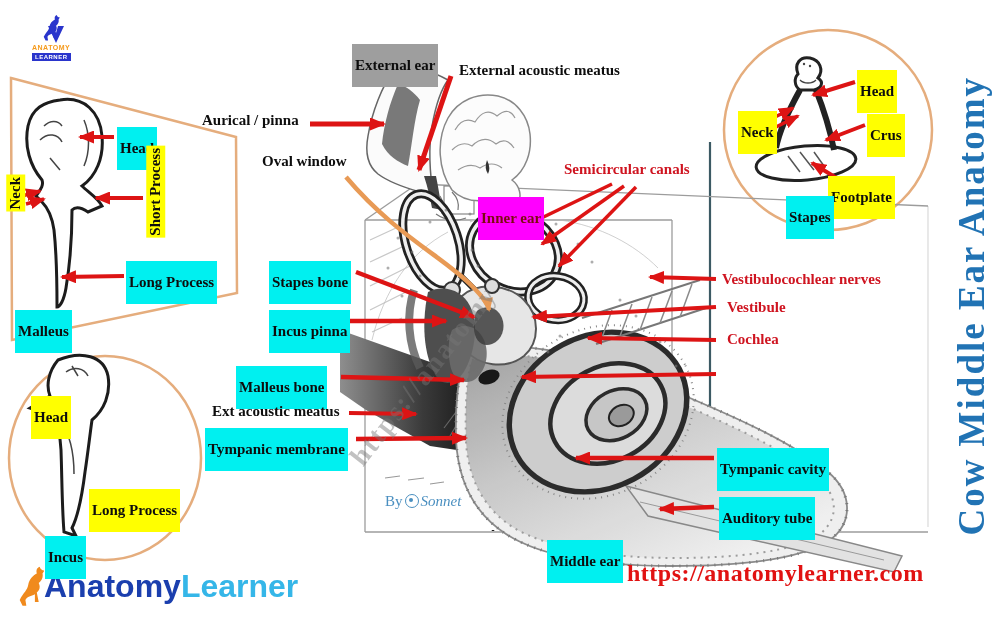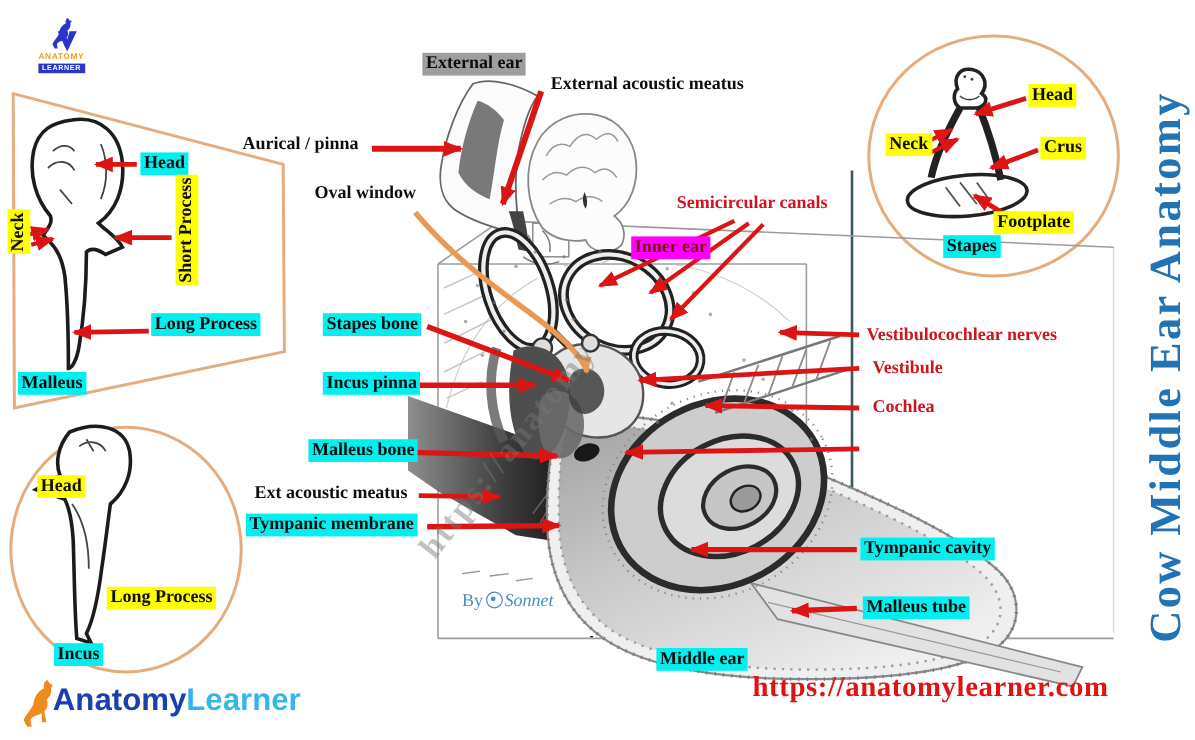--- a/index.html
+++ b/index.html
@@ -1,23 +1,23 @@
 <!DOCTYPE html>
 <html><head>
 <meta charset="utf-8">
 <style>
   html,body{margin:0;padding:0;background:#fff;}
   .stage{position:relative;width:996px;height:617px;background:#ffffff;overflow:hidden;
          font-family:"Liberation Serif",serif;}
   svg.art{position:absolute;left:0;top:0;}
   .lbl{position:absolute;font-weight:bold;font-size:15px;color:#0d0d0d;line-height:1.15;
-       padding:1px 3px;white-space:nowrap;}
+       padding:13px 3px;white-space:nowrap;}
   .cyan{background:#00f0f0;}
   .yellow{background:#ffff00;}
-  .magenta{background:#ff00ff;color:#7c0b10;margin-left:48px;}
+  .magenta{background:#ff00ff;color:#7c0b10;}
   .grayl{background:#9e9e9e;}
   .redtxt{color:#cf1420;padding:0;}
   .plain{padding:0;}
   .vert{writing-mode:vertical-rl;transform:rotate(180deg);padding:2px 1px;}
   .title-v{position:absolute;right:3px;top:76px;writing-mode:vertical-rl;transform:rotate(180deg);
            font-weight:bold;font-size:37px;color:#2173b4;letter-spacing:2px;}
   .url{position:absolute;left:627px;top:560px;font-weight:bold;font-size:24px;color:#e11212;letter-spacing:.5px;}
   .bysonnet{position:absolute;left:385px;top:493px;font-size:15px;color:#4a8fc0;}
   .bysonnet .sicon{display:inline-block;width:12px;height:12px;border:1.6px solid #4a8fc0;border-radius:50%;
                    vertical-align:-2px;margin:0 2px;position:relative;}
@@ -25,21 +25,21 @@
   .bysonnet .sname{font-style:italic;text-align:right;}
   .wm{position:absolute;left:356px;top:446px;transform:rotate(-52deg);transform-origin:left center;
       font-size:28px;font-weight:bold;color:#777;opacity:.45;letter-spacing:2px;}
   .toplogo{position:absolute;left:26px;top:10px;width:60px;height:56px;}
   .toplogo .t1{position:absolute;left:6px;top:34px;font-family:"Liberation Sans",sans-serif;font-size:7px;
                font-weight:bold;color:#f59a1c;letter-spacing:.5px;}
   .toplogo .t2{position:absolute;left:6px;top:43px;font-family:"Liberation Sans",sans-serif;font-size:6px;
                font-weight:bold;color:#fff;background:#2a35cc;padding:1px 3px;letter-spacing:.5px;}
   .botlogo{position:absolute;left:14px;top:560px;height:52px;}
   .botlogo .wrap{position:absolute;left:30px;top:8px;font-family:"Liberation Sans",sans-serif;
-                 font-weight:bold;font-size:26px;white-space:nowrap;}
+                 font-weight:bold;font-size:32px;white-space:nowrap;}
   .botlogo .w1{color:#1b3fae;}
   .botlogo .w2{color:#35b6e8;}
 </style>
 </head>
 <body>
 
 <div class="stage">
 
 <svg class="art" width="996" height="617" viewBox="0 0 996 617">
   <defs>
@@ -256,28 +256,28 @@
 </div>
 
 <div class="lbl grayl" style="left:352px;top:44px;">External ear</div>
 <div class="lbl plain" style="left:459px;top:62px;">External acoustic meatus</div>
 <div class="lbl plain" style="left:202px;top:112px;">Aurical / pinna</div>
 <div class="lbl plain" style="left:262px;top:153px;">Oval window</div>
 <div class="lbl redtxt" style="left:564px;top:161px;">Semicircular canals</div>
 <div class="lbl magenta" style="left:478px;top:197px;">Inner ear</div>
 <div class="lbl cyan" style="left:269px;top:261px;">Stapes bone</div>
 <div class="lbl cyan" style="left:269px;top:310px;">Incus pinna</div>
-<div class="lbl cyan" style="left:257px;top:366px;">Malleus bone</div>
+<div class="lbl cyan" style="left:236px;top:366px;">Malleus bone</div>
 <div class="lbl plain" style="left:212px;top:403px;">Ext acoustic meatus</div>
 <div class="lbl redtxt" style="left:722px;top:271px;">Vestibulocochlear nerves</div>
 <div class="lbl cyan" style="left:205px;top:428px;">Tympanic membrane</div>
 <div class="lbl redtxt" style="left:727px;top:299px;">Vestibule</div>
 <div class="lbl redtxt" style="left:727px;top:331px;">Cochlea</div>
 <div class="lbl cyan" style="left:717px;top:448px;">Tympanic cavity</div>
-<div class="lbl cyan" style="left:719px;top:497px;">Malleus tube</div>
+<div class="lbl cyan" style="left:719px;top:497px;">Auditory tube</div>
 <div class="lbl cyan" style="left:519px;top:540px;margin-left:28px;">Middle ear</div>
 
 <div class="lbl cyan" style="left:117px;top:127px;">Head</div>
 <div class="lbl yellow vert" style="left:6px;top:175px;">Neck</div>
 <div class="lbl yellow vert" style="left:146px;top:146px;">Short Process</div>
 <div class="lbl cyan" style="left:126px;top:261px;">Long Process</div>
 <div class="lbl cyan" style="left:15px;top:310px;">Malleus</div>
 
 <div class="lbl yellow" style="left:31px;top:396px;">Head</div>
 <div class="lbl yellow" style="left:89px;top:489px;">Long Process</div>

